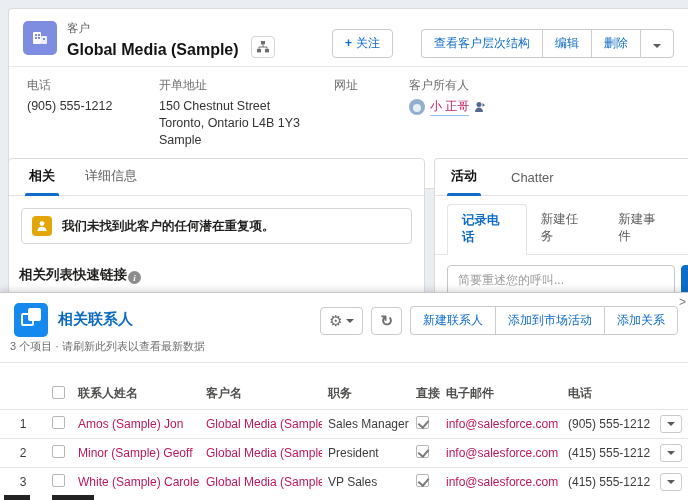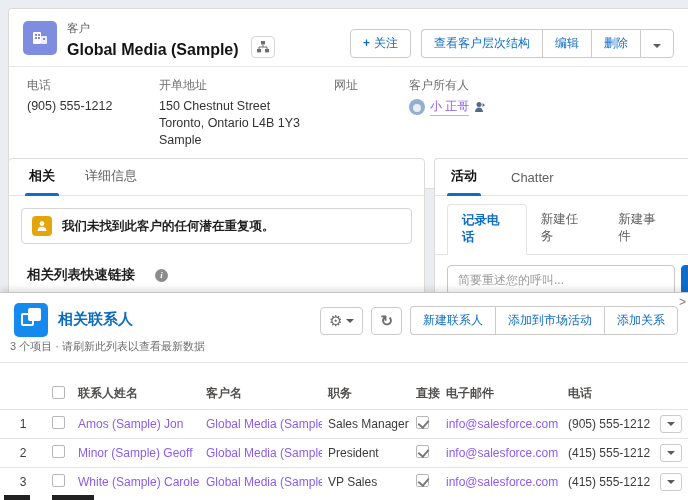--- a/index.html
+++ b/index.html
@@ -9,52 +9,52 @@
   .card { background:#fff; border:1px solid #dddbda; border-radius:4px; }
 
   
   #top-card { position:absolute; top:8px; left:8px; width:680px; height:181px; border-right:none; border-radius:4px 0 0 4px; }
   .hdr-row { display:flex; align-items:flex-start; padding:12px 14px 10px 14px; border-bottom:1px solid #e8e8e8; height:58px; }
   .entity-icon { width:34px; height:34px; border-radius:5px; flex:0 0 34px; display:flex; align-items:center; justify-content:center; }
   .hdr-text { margin-left:10px; flex:1; min-width:0; }
   .entity-label { font-size:11.5px; color:#5e5e5e; display:block; }
   .record-title { font-size:16px; font-weight:bold; color:#141414; display:inline-block; margin-top:1px; }
   .hier-btn { display:inline-flex; align-items:center; justify-content:center; width:24px; height:22px; border:1px solid #d7d5d3; border-radius:4px; background:#fff; margin-left:8px; vertical-align:2px; cursor:pointer; }
-  .hdr-actions { display:flex; align-items:center; gap:10px; margin-top:8px; }
+  .hdr-actions { display:flex; align-items:center; gap:28px; margin-top:8px; }
   .btn { font-size:12px; color:#0f6cc8; background:#fff; border:1px solid #cdcbc9; border-radius:4px; padding:5px 12px; white-space:nowrap; cursor:pointer; }
   .btn-group { display:flex; }
   .btn-group .btn { border-radius:0; border-right-width:0; }
   .btn-group .btn:first-child { border-radius:4px 0 0 4px; }
   .btn-group .btn:last-child { border-radius:0 4px 4px 0; border-right-width:1px; }
   .caret { display:inline-block; width:0; height:0; border-left:4px solid transparent; border-right:4px solid transparent; border-top:4px solid #5b5b5b; }
   .plus { font-weight:bold; margin-right:4px; }
 
   .detail-row { display:flex; padding:10px 14px 0 18px; }
   .fld { font-size:12px; }
   .fld-label { color:#6e6e6e; display:block; margin-bottom:4px; font-size:12px; }
   .fld-value { color:#333; font-size:12.5px; line-height:1.35; }
   .fld-phone { width:132px; }
   .fld-address { width:175px; }
   .fld-web { width:75px; }
   .owner-line { display:flex; align-items:center; gap:5px; }
   .avatar { width:16px; height:16px; border-radius:50%; background:#93afd0; position:relative; overflow:hidden; flex:0 0 16px; }
   .avatar::after { content:""; position:absolute; left:4px; top:5px; width:8px; height:8px; border-radius:50%; background:#e7eef6; }
-  a.lnk { color:#8b5cf6; text-decoration:none; cursor:pointer; }
+  a.lnk { color:#be185d; text-decoration:none; cursor:pointer; }
   a.lnk.ul { border-bottom:1px solid #9cc3e8; }
 
   
   #left-card { position:absolute; top:158px; left:8px; width:417px; height:342px; border-radius:4px 4px 0 0; }
   .tabs { display:flex; gap:30px; padding:0 20px; border-bottom:1px solid #e3e3e3; height:37px; align-items:flex-end; }
   .tab { font-size:13px; color:#5e5e5e; padding-bottom:10px; position:relative; cursor:pointer; }
   .tab.active { color:#141414; font-weight:bold; }
   .tab.active::after { content:""; position:absolute; left:-4px; right:-4px; bottom:-1px; height:3px; background:#0f6cc8; border-radius:2px 2px 0 0; }
   .alert-box { margin:12px; border:1px solid #d8d6d4; border-radius:4px; padding:7px 10px; display:flex; align-items:center; gap:10px; }
   .alert-icon { width:20px; height:20px; border-radius:4px; flex:0 0 20px; display:flex; align-items:center; justify-content:center; }
   .alert-text { font-size:12.5px; font-weight:bold; color:#201f1e; }
-  .ql-title { display:flex; align-items:center; gap:20px; padding:10px 14px 4px 18px; font-size:13.5px; font-weight:bold; color:#201f1e; }
+  .ql-title { display:flex; align-items:flex-end; gap:1px; padding:10px 14px 4px 10px; font-size:13.5px; font-weight:bold; color:#201f1e; }
   .info-dot { width:13px; height:13px; border-radius:50%; background:#8c8c8c; color:#fff; font-size:9px; font-style:italic; font-family:"Liberation Serif",serif; display:inline-flex; align-items:center; justify-content:center; }
   .ql-row { display:flex; gap:88px; padding:10px 14px 0 18px; }
   .ql-item { display:flex; align-items:center; gap:7px; font-size:12.5px; }
   .ql-ic { width:18px; height:18px; border-radius:4px; flex:0 0 18px; position:relative; }
   .ql-ic.blue::after { content:""; position:absolute; left:4px; top:3px; width:8px; height:10px; background:#fff; border-radius:1px; }
   .ql-ic.orange::after { content:""; position:absolute; left:4px; top:5px; width:10px; height:7px; background:#fff; border-radius:1px; }
   a.dark-lnk { color:#3c3c3c; text-decoration:none; border-bottom:1px solid #8a8a8a; cursor:pointer; }
 
   
   #right-card { position:absolute; top:158px; left:434px; width:260px; height:342px; border-radius:4px 0 0 0; border-right:none; }

